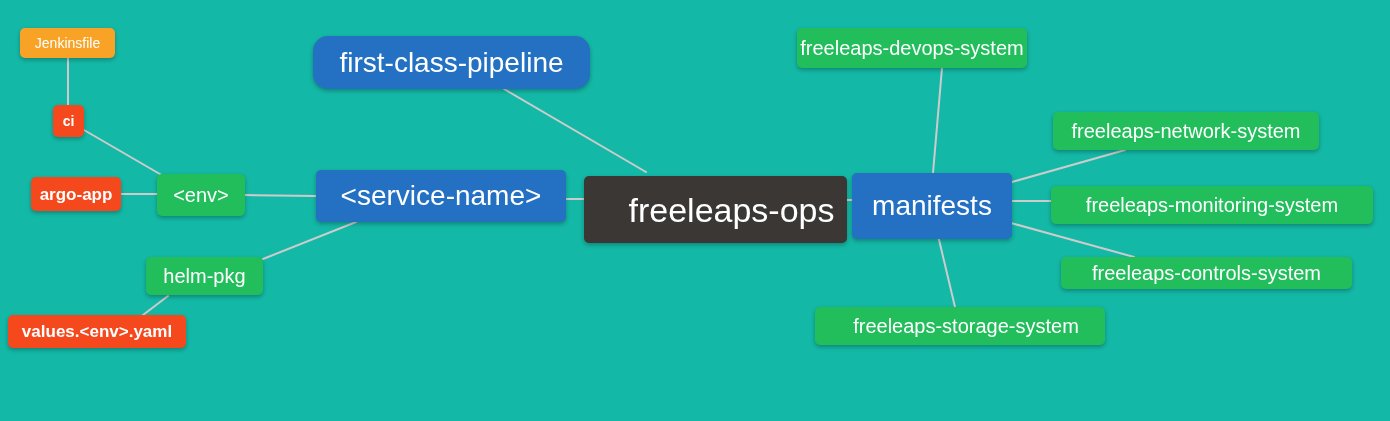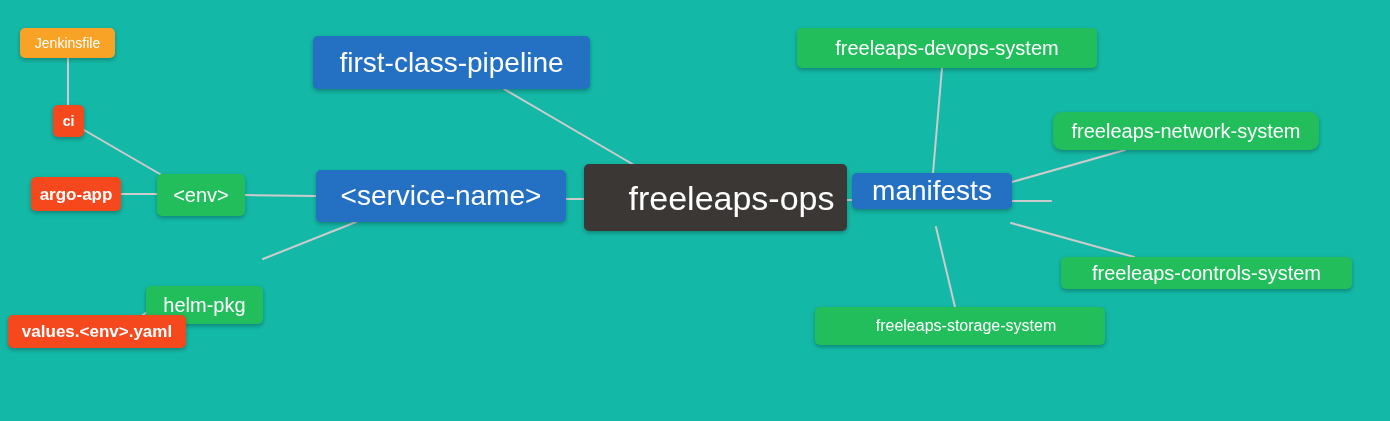--- a/index.html
+++ b/index.html
@@ -39,31 +39,31 @@
   .c-dark  { background: #3b3735; }
   .c-blue  { background: #2470c2; }
   .c-green { background: #22be5c; }
   .c-red   { background: #f5491d; font-weight: bold; }
   .c-amber { background: #f9a326; }
 
   #n-jenkinsfile           { left: 20px;   top: 28px;  width: 95px;  height: 30px; font-size: 14px; }
   #n-ci                    { left: 53px;   top: 105px; width: 31px;  height: 32px; font-size: 14px; }
   #n-argo-app              { left: 31px;   top: 177px; width: 90px;  height: 34px; font-size: 17px; }
   #n-env                   { left: 157px;  top: 174px; width: 88px;  height: 42px; font-size: 20px; }
-  #n-helm-pkg              { left: 146px;  top: 257px; width: 117px; height: 38px; font-size: 20px; margin-top: 29px; }
+  #n-helm-pkg              { left: 146px;  top: 257px; width: 117px; height: 38px; font-size: 20px; }
   #n-values-env-yaml       { left: 8px;    top: 315px; width: 178px; height: 33px; font-size: 17px; }
-  #n-first-class-pipeline  { left: 313px;  top: 36px;  width: 277px; height: 53px; font-size: 28px; }
+  #n-first-class-pipeline  { left: 313px;  top: 36px;  width: 277px; height: 53px; font-size: 28px; border-radius: 15px; }
   #n-service-name          { left: 316px;  top: 170px; width: 250px; height: 52px; font-size: 28px; text-align: center; }
-  #n-freeleaps-ops         { left: 584px;  top: 164px; width: 263px; height: 67px; font-size: 34px; padding-left: 32px; }
-  #n-manifests             { left: 852px;  top: 173px; width: 160px; height: 36px; font-size: 28px; }
-  #n-devops-system         { left: 797px;  top: 28px;  width: 300px; height: 40px; font-size: 20px; }
-  #n-network-system        { left: 1053px; top: 112px; width: 266px; height: 38px; font-size: 20px; border-radius: 9px; }
+  #n-freeleaps-ops         { left: 584px;  top: 176px; width: 263px; height: 67px; font-size: 34px; padding-left: 32px; }
+  #n-manifests             { left: 852px;  top: 173px; width: 160px; height: 66px; font-size: 28px; }
+  #n-devops-system         { left: 797px;  top: 28px;  width: 230px; height: 40px; font-size: 20px; }
+  #n-network-system        { left: 1053px; top: 112px; width: 266px; height: 38px; font-size: 20px; }
   #n-monitoring-system     { left: 1051px; top: 186px; width: 322px; height: 38px; font-size: 20px; }
   #n-controls-system       { left: 1061px; top: 257px; width: 291px; height: 32px; font-size: 20px; }
-  #n-storage-system        { left: 815px;  top: 307px; width: 290px; height: 38px; font-size: 16px; padding-left: 12px; }
+  #n-storage-system        { left: 815px;  top: 307px; width: 290px; height: 38px; font-size: 20px; padding-left: 12px; }
 </style>
 </head>
 <body>
 
 <div class="canvas">
 
   <svg class="edges" viewBox="0 0 1390 421" xmlns="http://www.w3.org/2000/svg">
     <line x1="68" y1="58" x2="68" y2="105"></line>
     <line x1="84" y1="130" x2="165" y2="177"></line>
     <line x1="121" y1="194" x2="157" y2="194"></line>
@@ -85,16 +85,17 @@
   <div class="node c-green" id="n-env">&lt;env&gt;</div>
   <div class="node c-red" id="n-argo-app">argo-app</div>
   <div class="node c-green" id="n-helm-pkg">helm-pkg</div>
   <div class="node c-red" id="n-values-env-yaml">values.&lt;env&gt;.yaml</div>
   <div class="node c-blue" id="n-first-class-pipeline">first-class-pipeline</div>
   <div class="node c-blue" id="n-service-name">&lt;service-name&gt;</div>
   <div class="node c-dark" id="n-freeleaps-ops">freeleaps-ops</div>
   <div class="node c-blue" id="n-manifests">manifests</div>
   <div class="node c-green" id="n-devops-system">freeleaps-devops-system</div>
   <div class="node c-green" id="n-network-system">freeleaps-network-system</div>
+  <div class="node c-green" id="n-monitoring-system">freeleaps-monitoring-system</div>
   <div class="node c-green" id="n-controls-system">freeleaps-controls-system</div>
   <div class="node c-green" id="n-storage-system">freeleaps-storage-system</div>
 
 </div>
 
 </body></html>

